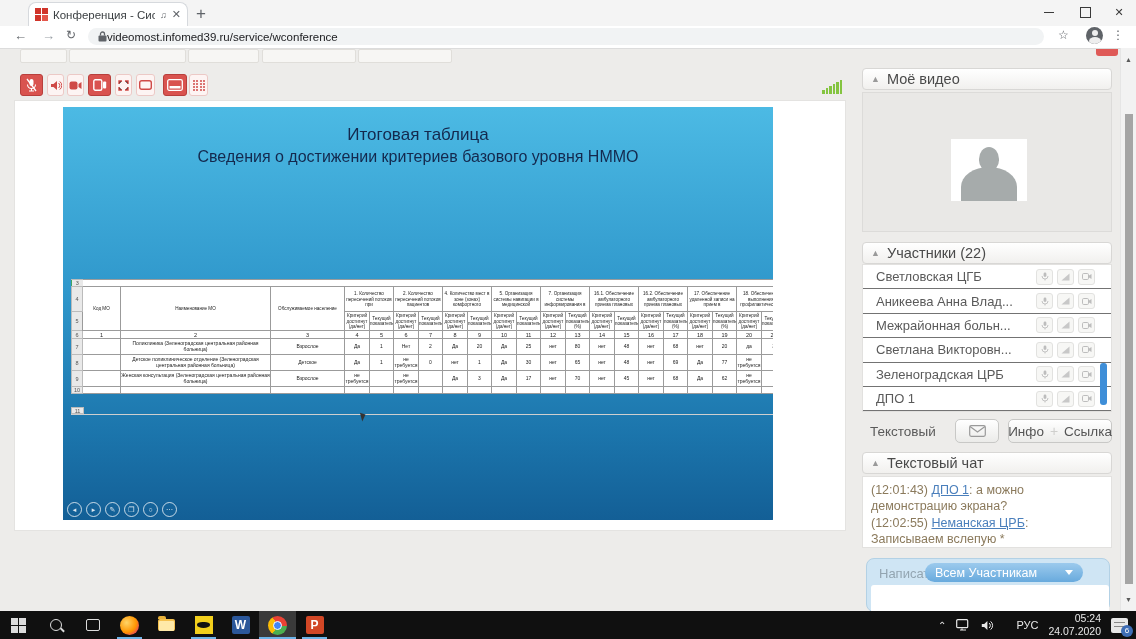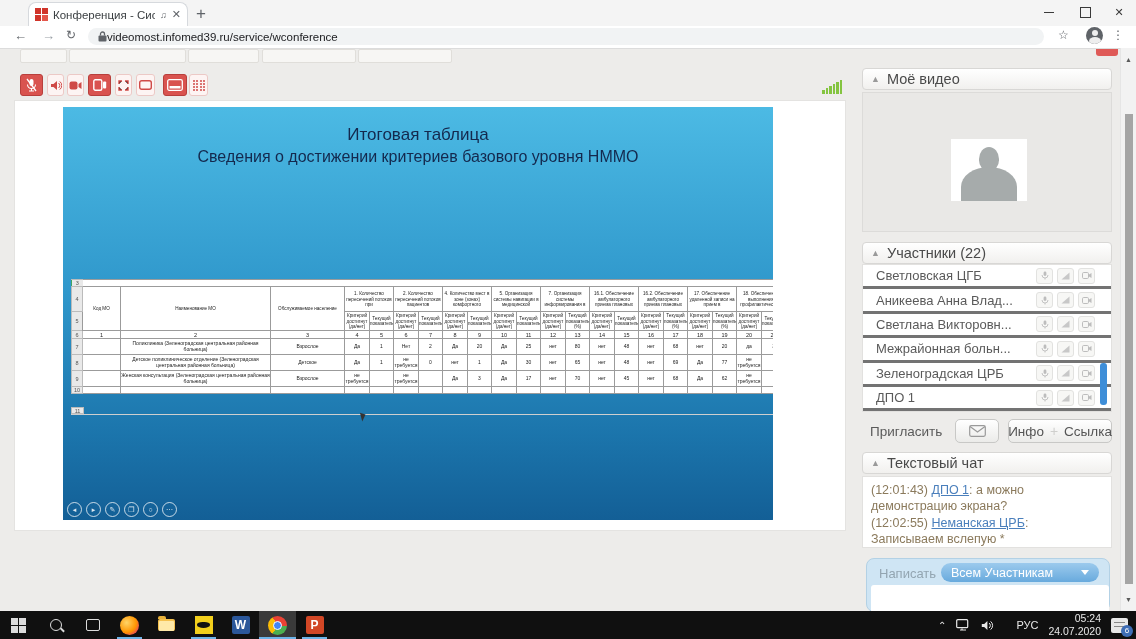--- a/index.html
+++ b/index.html
@@ -82,21 +82,21 @@
   .panel-h{left:862px;width:250px;height:22px;background:linear-gradient(#ffffff,#f1f0ee);
            border:1px solid #d8d7d5;border-radius:4px;display:flex;align-items:center;gap:7px;
            padding-left:8px;box-sizing:border-box;font-size:14.5px;color:#4a4a4a;}
   .chev{font-size:9px;color:#9a9a9a;}
   #video-box{left:862px;top:92px;width:250px;height:140px;background:#e9e8e6;border:1px solid #dcdbd9;box-sizing:border-box;}
   #sil-box{left:88px;top:46px;width:76px;height:62px;background:#fff;overflow:hidden;}
   .sil-head{position:absolute;left:28px;top:8px;width:20px;height:24px;border-radius:50% 50% 45% 45%;background:#a6abab;}
   .sil-body{position:absolute;left:10px;top:28px;width:56px;height:40px;border-radius:50% 50% 0 0;background:#a6abab;}
 
   #plist{left:862px;top:264px;width:250px;height:148px;background:#fff;border:1px solid #e2e1df;box-sizing:border-box;overflow:hidden;}
-  .prow{height:24.4px;border-bottom:3px solid #737373;display:flex;align-items:center;padding-left:13px;box-sizing:border-box;position:relative;}
+  .prow{height:24.4px;border-bottom:1px solid #737373;display:flex;align-items:center;padding-left:13px;box-sizing:border-box;position:relative;}
   .pname{font-size:13px;color:#5a5a5a;flex:1;}
   .picos{display:flex;gap:4px;margin-right:16px;}
   .pico{width:15px;height:14px;border:1px solid #e2e2e0;border-radius:3px;background:#f7f7f5;
         display:flex;align-items:center;justify-content:center;}
   #plist-scroll{left:1100px;top:363px;width:7px;height:42px;background:#3e8ed8;border-radius:3px;}
 
   #invite-row{left:862px;top:419px;width:250px;height:26px;}
   #invite-label{position:absolute;left:8px;top:5px;font-size:13.5px;color:#5a5a5a;}
   .gbtn{position:absolute;top:0;height:24px;background:linear-gradient(#ffffff,#ebebe9);border:1px solid #c8c8c6;
         border-radius:5px;display:flex;align-items:center;justify-content:center;gap:6px;box-sizing:border-box;
@@ -105,21 +105,21 @@
   #infolink-btn{left:146px;width:104px;}
   .plus-div{color:#cfcfcd;font-size:14px;}
 
   #chat-box{left:862px;top:476px;width:250px;height:72px;background:#fff;border:1px solid #e2e1df;box-sizing:border-box;
             padding:5px 8px;font-size:12.5px;line-height:1.3;color:#8b7a5c;}
   #chat-box a{color:#4a7fbc;text-decoration:underline;}
 
   #chat-input-panel{left:866px;top:558px;width:244px;height:54px;background:#cfe5f4;border:1px solid #b3d1e5;
                     border-radius:8px;box-sizing:border-box;}
   #write-label{position:absolute;left:12px;top:7px;font-size:13px;color:#93a5b1;}
-  #recipient-pill{position:absolute;left:74px;top:4px;width:158px;height:19px;border-radius:10px;
+  #recipient-pill{position:absolute;left:58px;top:4px;width:158px;height:19px;border-radius:10px;
                   background:linear-gradient(#9ccaed,#68aadd);display:flex;align-items:center;box-sizing:border-box;
                   padding:0 10px;color:#fff;font-size:12.5px;gap:16px;}
   #recipient-pill .dd{margin-left:auto;width:0;height:0;border-left:4px solid transparent;border-right:4px solid transparent;border-top:5px solid #fff;}
   #chat-text{position:absolute;left:4px;top:26px;width:234px;height:24px;background:#fff;border:none;border-radius:3px;resize:none;}
 
   
   #bscroll{left:1120px;top:48px;width:16px;height:563px;background:#f2f2f2;border-left:1px solid #e5e5e5;box-sizing:border-box;}
   #bscroll .up{position:absolute;left:4px;top:8px;font-size:7px;color:#5a5a5a;}
   #bscroll .dn{position:absolute;left:4px;bottom:8px;font-size:7px;color:#5a5a5a;}
   #bthumb{position:absolute;left:4px;top:66px;width:8px;height:470px;background:#a5a5a5;}
@@ -545,21 +545,21 @@
           </span>
           <span class="pico">
             <svg width="10" height="7" viewBox="0 0 10 7">
               <rect x="0.5" y="0.5" width="6" height="6" rx="1.2" fill="none" stroke="#bdbdbd"></rect>
               <path d="M7 2.5 L9.5 1 v5 L7 4.5 z" fill="#bdbdbd"></path>
             </svg>
           </span>
         </span>
       </div>
       <div class="prow">
-        <span class="pname">Светлана Викторовн...</span>
+        <span class="pname">Межрайонная больн...</span>
         <span class="picos">
           <span class="pico">
             <svg width="8" height="9" viewBox="0 0 8 9">
               <rect x="2.6" y="0.5" width="2.8" height="4.5" rx="1.4" fill="#bdbdbd"></rect>
               <path d="M1 4 a3 3 0 0 0 6 0 M4 7 v1.5" stroke="#bdbdbd" fill="none" stroke-width="0.9"></path>
             </svg>
           </span>
           <span class="pico">
             <svg width="9" height="8" viewBox="0 0 9 8">
               <path d="M0.5 7.5 L8.5 7.5 L8.5 0.5 z" fill="#c8c8c8"></path>
@@ -567,21 +567,21 @@
           </span>
           <span class="pico">
             <svg width="10" height="7" viewBox="0 0 10 7">
               <rect x="0.5" y="0.5" width="6" height="6" rx="1.2" fill="none" stroke="#bdbdbd"></rect>
               <path d="M7 2.5 L9.5 1 v5 L7 4.5 z" fill="#bdbdbd"></path>
             </svg>
           </span>
         </span>
       </div>
       <div class="prow">
-        <span class="pname">Межрайонная больн...</span>
+        <span class="pname">Светлана Викторовн...</span>
         <span class="picos">
           <span class="pico">
             <svg width="8" height="9" viewBox="0 0 8 9">
               <rect x="2.6" y="0.5" width="2.8" height="4.5" rx="1.4" fill="#bdbdbd"></rect>
               <path d="M1 4 a3 3 0 0 0 6 0 M4 7 v1.5" stroke="#bdbdbd" fill="none" stroke-width="0.9"></path>
             </svg>
           </span>
           <span class="pico">
             <svg width="9" height="8" viewBox="0 0 9 8">
               <path d="M0.5 7.5 L8.5 7.5 L8.5 0.5 z" fill="#c8c8c8"></path>
@@ -636,21 +636,21 @@
               <rect x="0.5" y="0.5" width="6" height="6" rx="1.2" fill="none" stroke="#bdbdbd"></rect>
               <path d="M7 2.5 L9.5 1 v5 L7 4.5 z" fill="#bdbdbd"></path>
             </svg>
           </span>
         </span>
       </div>
     </div>
   <div class="abs" id="plist-scroll"></div>
 
   <div class="abs" id="invite-row">
-    <span id="invite-label">Пригласить</span>
+    <span id="invite-label">Текстовый</span>
     <div class="gbtn" id="mail-btn">
       <svg width="17" height="12" viewBox="0 0 17 12">
           <rect x="0.7" y="0.7" width="15.6" height="10.6" rx="1.5" fill="none" stroke="#9a9a9a" stroke-width="1.2"></rect>
           <path d="M1 1.5 L8.5 7 L16 1.5" fill="none" stroke="#9a9a9a" stroke-width="1.2"></path>
         </svg>
     </div>
     <div class="gbtn" id="infolink-btn">
       <span>Инфо</span>
       <span class="plus-div">+</span>
       <span>Ссылка</span>

